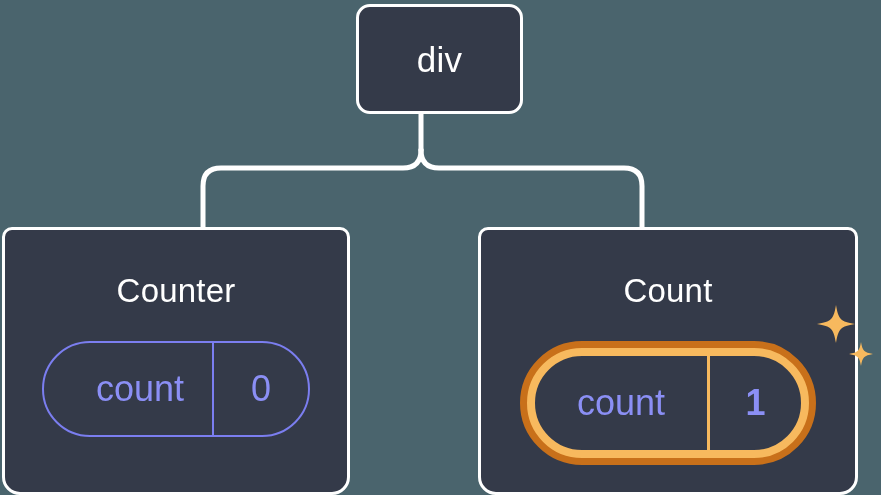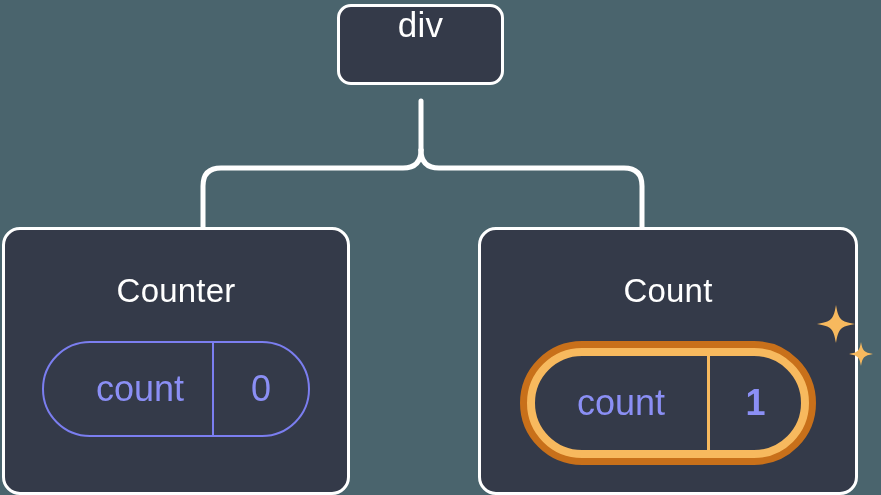--- a/index.html
+++ b/index.html
@@ -31,31 +31,32 @@
     height: 495px;
     pointer-events: none;
   }
 
   
   .node {
     position: absolute;
     box-sizing: border-box;
     background: #343a49;
     border: 3px solid #ffffff;
-    border-radius: 18px;
+    border-radius: 10px;
     display: flex;
     flex-direction: column;
     align-items: center;
   }
 
   .node-root {
-    left: 337px;
+    left: 356px;
     top: 4px;
     width: 167px;
-    height: 81px;
+    height: 110px;
+    justify-content: center;
     border-radius: 14px;
   }
 
   .node-title-root {
     color: #ffffff;
     font-size: 35px;
     font-weight: 400;
     letter-spacing: 0.2px;
     line-height: 1;
   }

